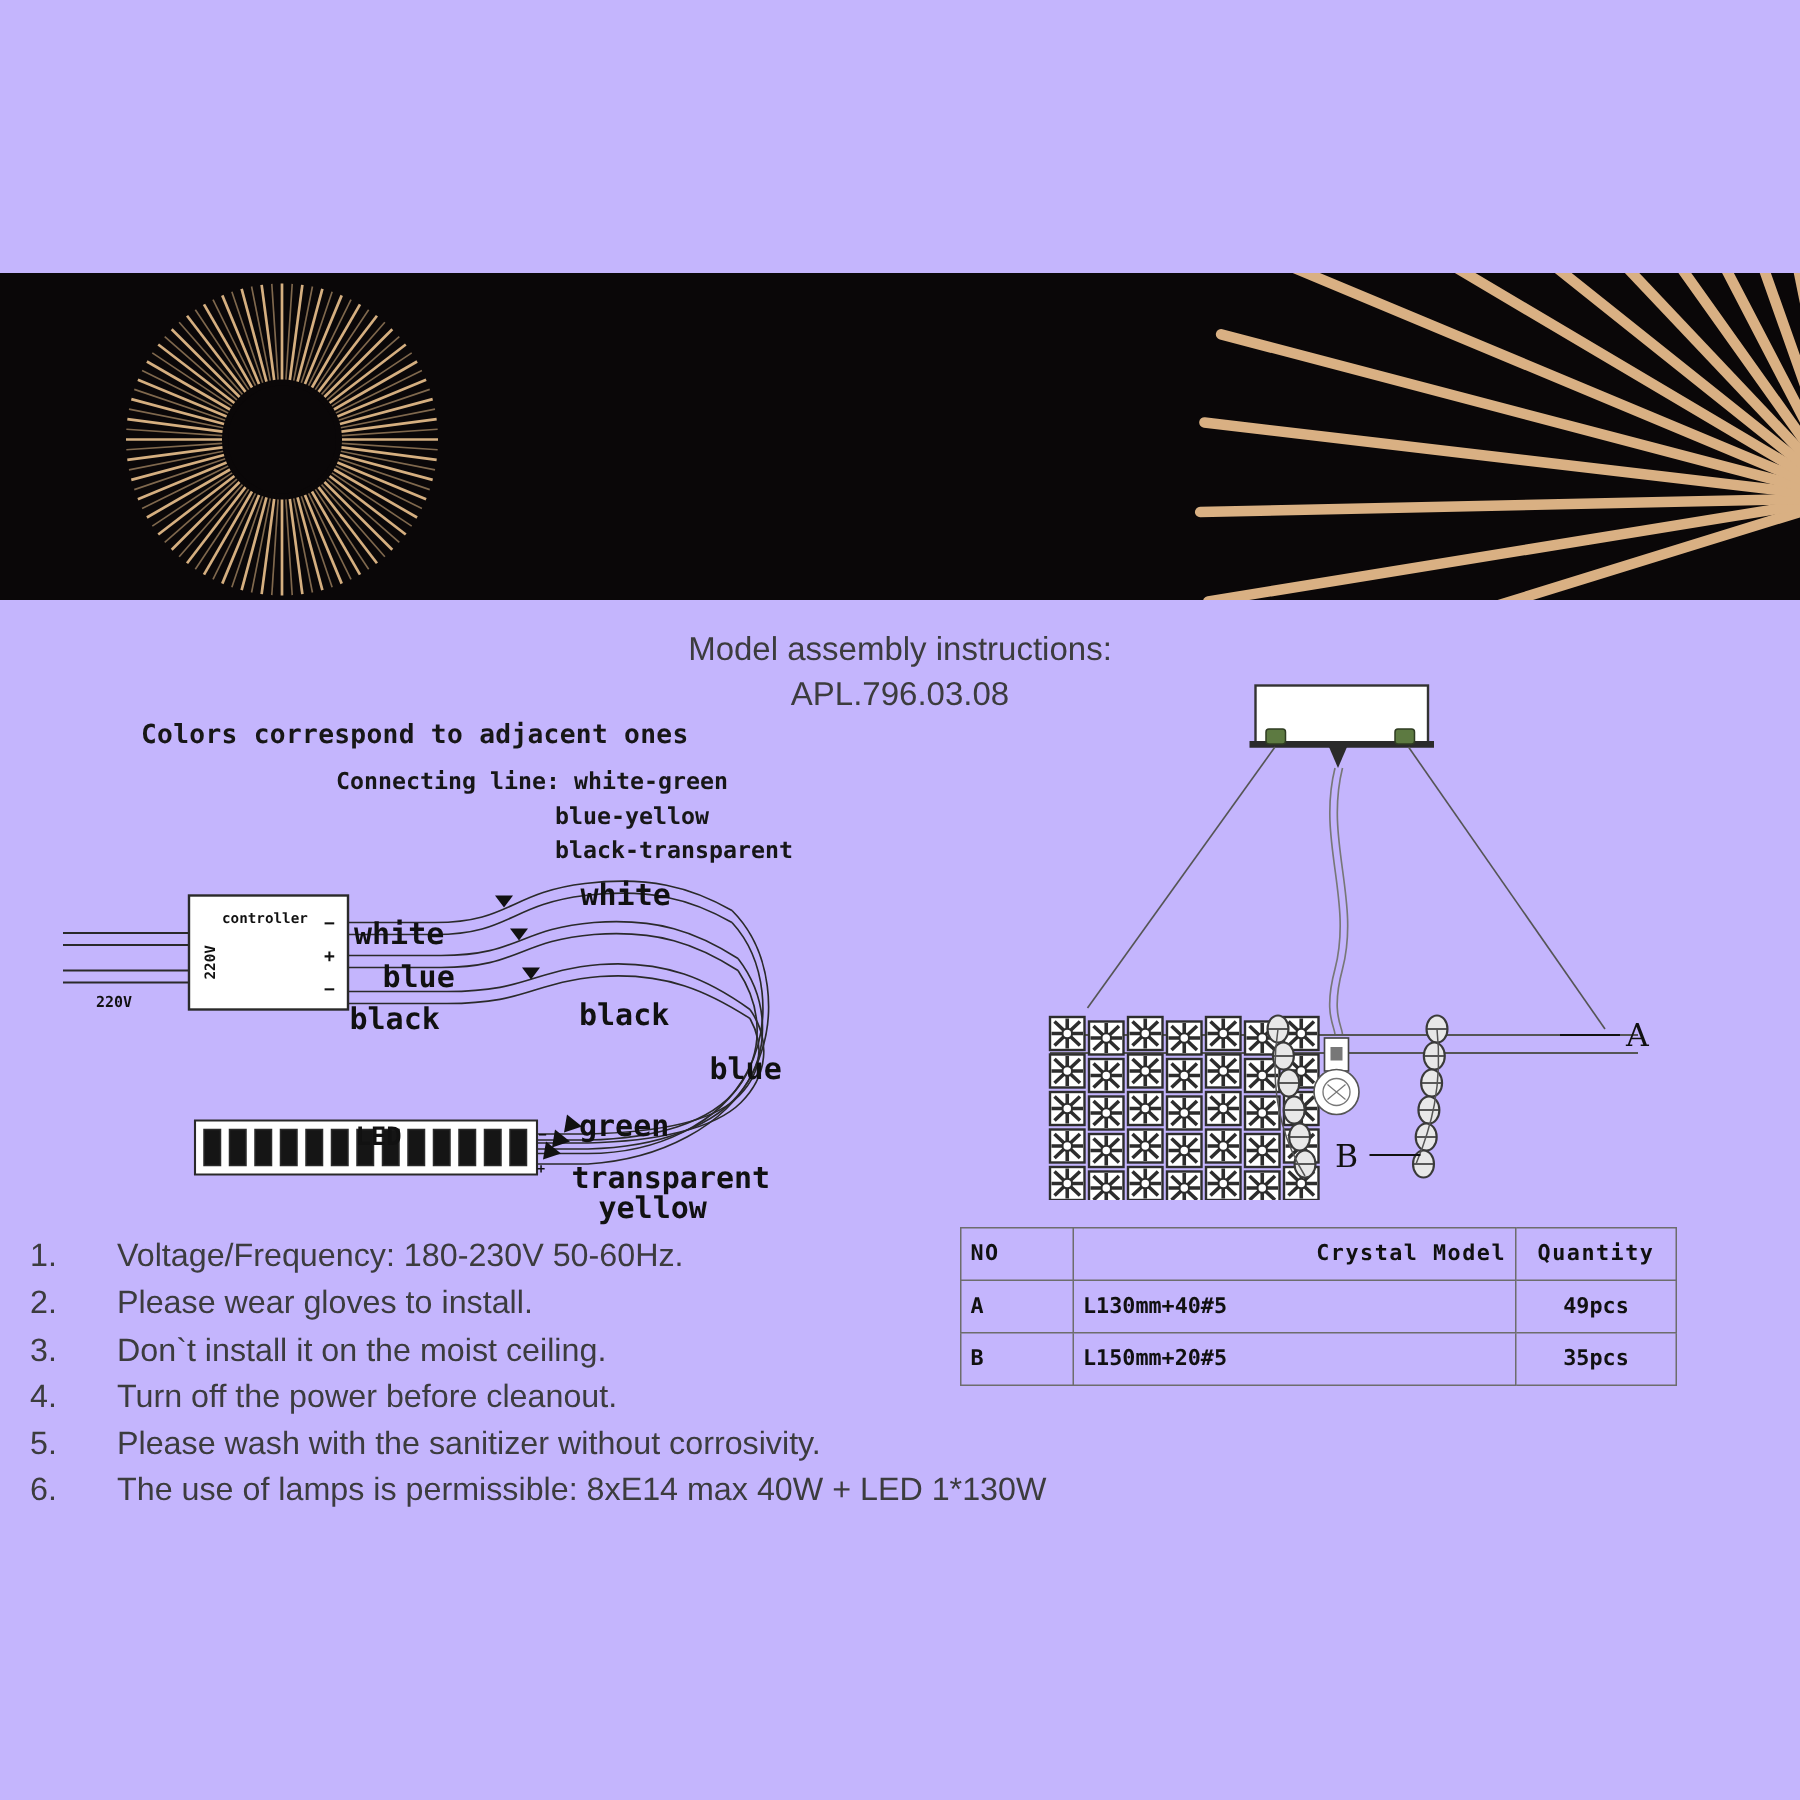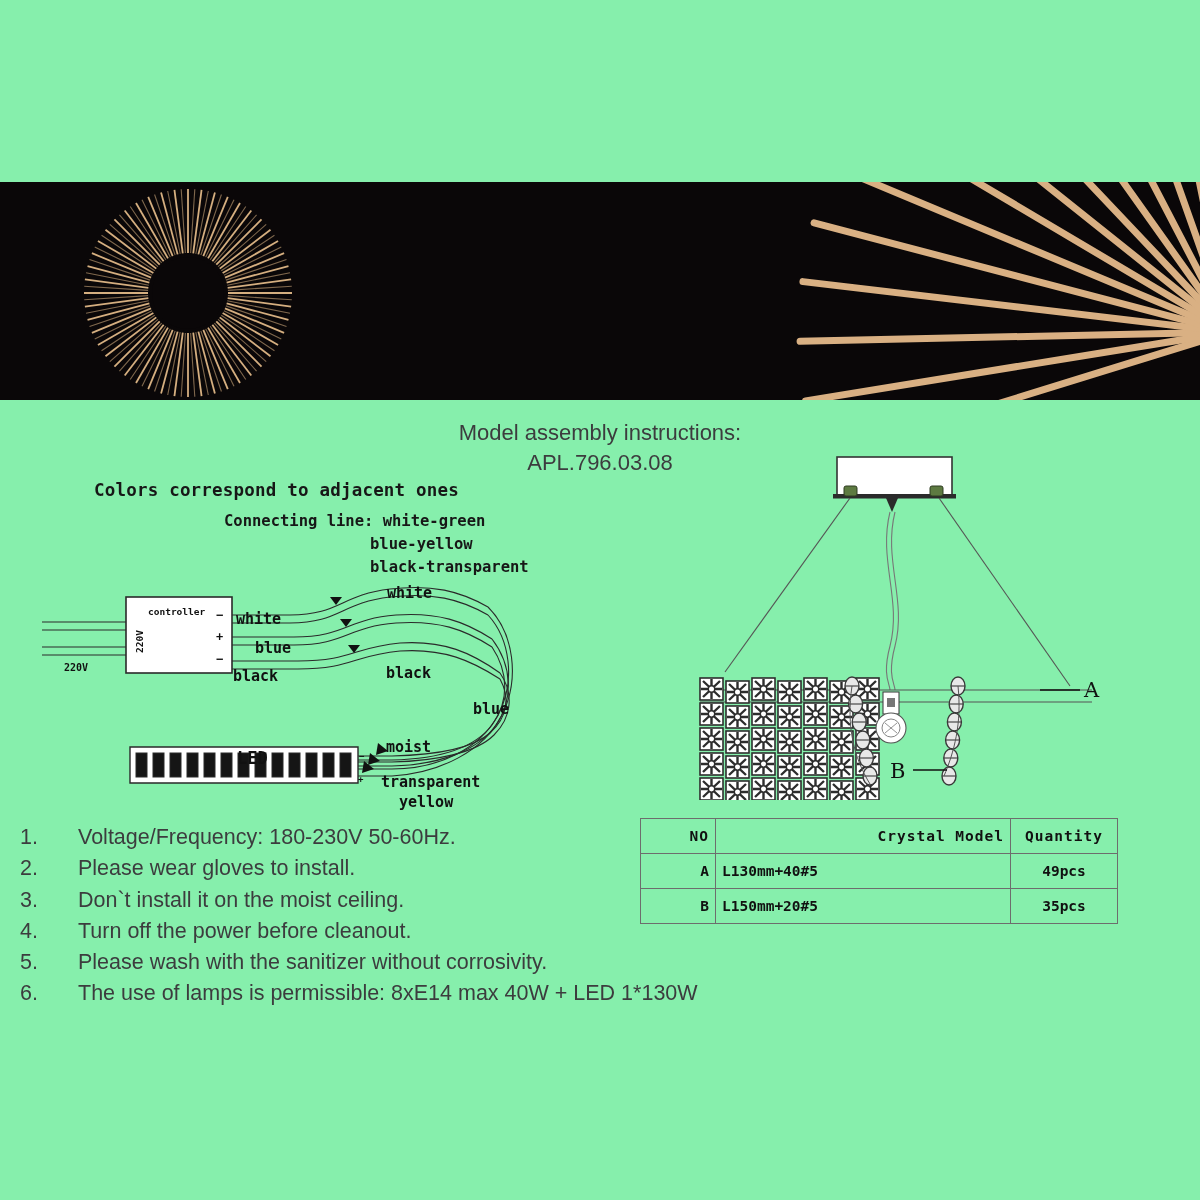--- a/index.html
+++ b/index.html
@@ -5,21 +5,21 @@
   html, body {
     margin: 0; padding: 0;
     background: #ffffff;
   }
   body {
     width: 1200px; height: 1200px;
     position: relative;
     font-family: "Liberation Sans", sans-serif;
     overflow: hidden;
   }
-  .page { position: absolute; inset: 0; background: #86efac; }
+  .page { position: absolute; inset: 0; background: #c4b5fd; }
 
   
   .banner {
     position: absolute;
     left: 0; top: 182px;
     width: 1200px; height: 218px;
     background: #0a0708;
     overflow: hidden;
   }
   .banner-sunburst {
@@ -51,21 +51,21 @@
     font-weight: bold;
     color: #171717;
   }
   .note-main { left: 94px; top: 480px; font-size: 17.5px; letter-spacing: .2px;}
   .note-sub  { left: 224px; top: 510px; font-size: 15.5px; line-height: 1.48; }
 
   .wire-label {
     position: absolute;
     font-family: "DejaVu Sans Mono", monospace;
     font-weight: bold;
-    font-size: 15px;
+    font-size: 20px;
     color: #111;
     white-space: nowrap;
   }
   .wire-svg { position: absolute; left: 40px; top: 575px; width: 520px; height: 255px; }
 
   
   .instructions {
     position: absolute;
     left: 16px; top: 822px;
     width: 900px;
@@ -86,21 +86,21 @@
     font-family: "DejaVu Sans Mono", monospace;
     font-weight: bold;
     font-size: 14.5px;
     color: #111;
   }
   .crystal-table th, .crystal-table td {
     border: 1.4px solid #6d6d6d;
     height: 34px;
     padding: 0 6px;
   }
-  .col-no    { width: 62px; text-align: right; }
+  .col-no    { width: 62px; text-align: left; }
   .col-model { text-align: left; padding-left: 14px; }
   .col-qty   { width: 94px; text-align: center; margin-top: 24px; }
   .crystal-table th { font-weight: bold; letter-spacing: 1px; }
   .th-model { text-align: right; }
 </style>
 </head>
 <body>
 
 <div class="page">
 
@@ -314,21 +314,21 @@
     <text x="319" y="184" font-family="DejaVu Sans Mono, monospace" font-weight="bold" font-size="9" fill="#111">−</text>
     <text x="318" y="207" font-family="DejaVu Sans Mono, monospace" font-weight="bold" font-size="9" fill="#111">+</text>
   </svg>
 
   <div class="wire-label" style="left:236px; top:610px;">white</div>
   <div class="wire-label" style="left:255px; top:639px;">blue</div>
   <div class="wire-label" style="left:233px; top:667px;">black</div>
   <div class="wire-label" style="left:387px; top:584px;">white</div>
   <div class="wire-label" style="left:386px; top:664px;">black</div>
   <div class="wire-label" style="left:473px; top:700px;">blue</div>
-  <div class="wire-label" style="left:386px; top:738px;">moist</div>
+  <div class="wire-label" style="left:386px; top:738px;">green</div>
   <div class="wire-label" style="left:381px; top:773px;">transparent</div>
   <div class="wire-label" style="left:399px; top:793px;">yellow</div>
   <div class="wire-label" style="left:237px; top:748px; font-size:17px;">LED</div>
 
   <svg class="chandelier" viewBox="0 0 520 360">
 
     <g>
       <rect x="197" y="17" width="115" height="40" fill="#fff" stroke="#333" stroke-width="1.6"></rect>
       <rect x="193" y="54" width="123" height="4.5" fill="#2b2b2b"></rect>
       <rect x="204" y="46" width="13" height="10" rx="2" fill="#5d7a41" stroke="#2f3c22" stroke-width="1"></rect>

